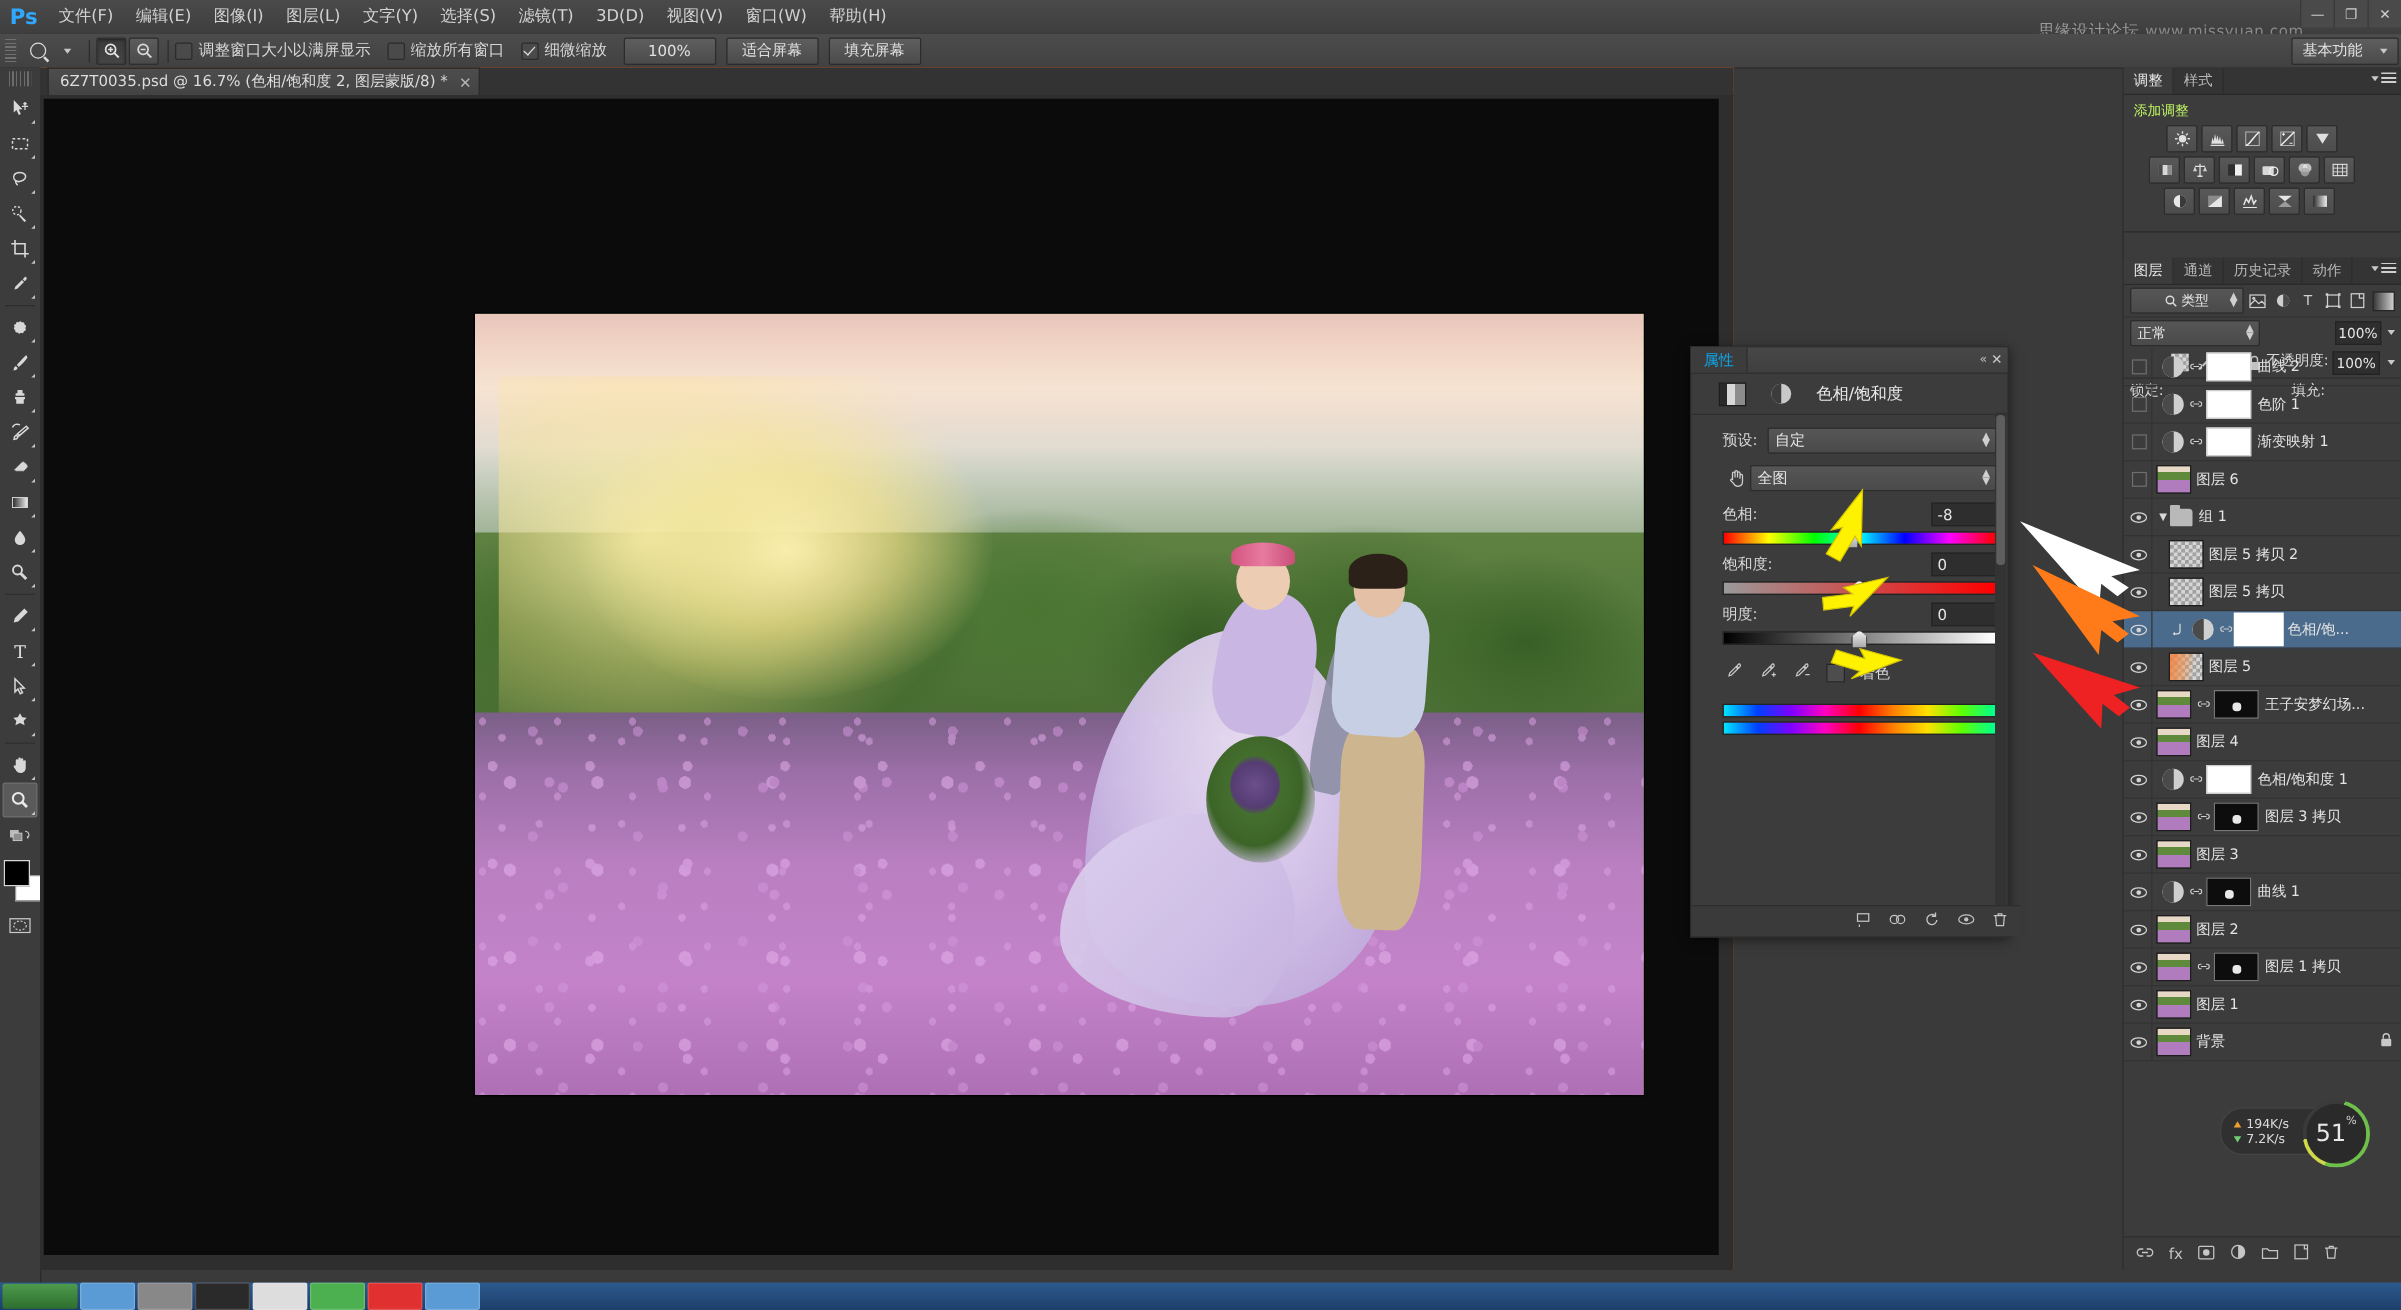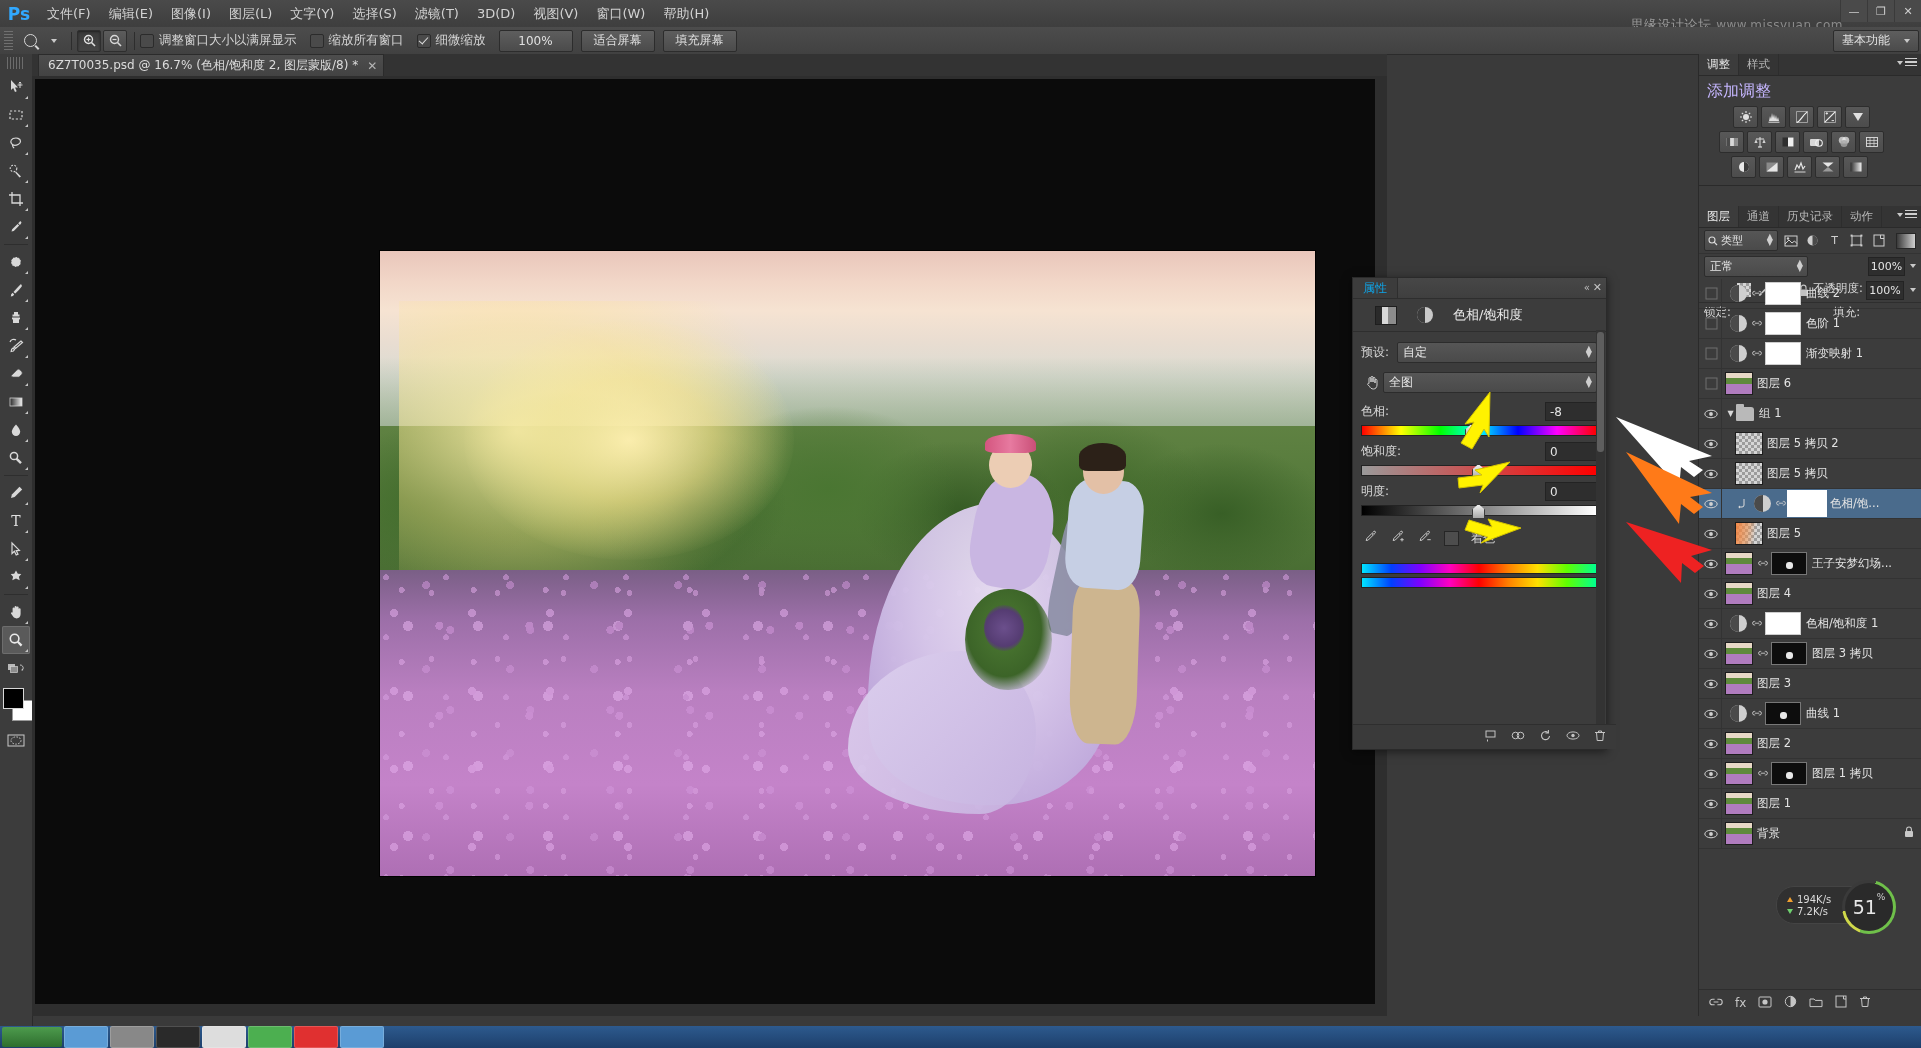--- a/index.html
+++ b/index.html
@@ -128,21 +128,21 @@
     background:#3c3c3c;border-right:1px solid #2e2e2e;}
   .pp-icons{position:absolute;right:4px;top:4px;display:flex;gap:4px;align-items:center;}
   .dots{color:#bdbdbd;font-size:10px;letter-spacing:-1px;}
   .xbtn{color:#c6c6c6;font-size:11px;line-height:1;}
   .pp-head{height:32px;display:flex;align-items:center;padding:0 22px;border-bottom:1px solid #2e2e2e;gap:20px;}
   .hsicon{width:20px;height:17px;border:1px solid #1e1e1e;
     background:linear-gradient(90deg,#2a2a2a 0 30%,#d8d8d8 30% 62%,#8c8c8c 62% 100%);}
   .halfmoon{width:16px;height:16px;border-radius:50%;background:#c9c9c9;position:relative;overflow:hidden;}
   .halfmoon:after{content:"";position:absolute;left:0;top:0;width:50%;height:100%;background:#3c3c3c;}
   .pp-head-label{font-size:13px;color:#eaeaea;}
-  .pp-body{padding:10px 9px 0 8px;}
+  .pp-body{padding:10px 9px 0 25px;}
   .row{display:flex;align-items:center;margin-bottom:9px;}
   .rlab{font-size:12px;color:#d5d5d5;width:36px;white-space:nowrap;}
   .select{flex:1;height:19px;background:linear-gradient(#565656,#4a4a4a);border:1px solid #2c2c2c;border-radius:2px;
     display:flex;align-items:center;padding:0 5px;font-size:12px;color:#e6e6e6;position:relative;}
   .spin{position:absolute;right:4px;top:3px;color:#cfcfcf;font-size:8px;line-height:6px;text-align:center;}
   .handicon{width:22px;display:flex;align-items:center;justify-content:center;}
   .slabel{font-size:12px;color:#d8d8d8;}
   .svalrow{display:flex;align-items:center;justify-content:space-between;margin-bottom:2px;margin-top:6px;}
   .sval{width:46px;height:17px;background:#2e2e2e;border:1px solid #232323;color:#e4e4e4;font-size:12px;
     display:flex;align-items:center;padding-left:4px;}
@@ -165,30 +165,30 @@
 
   
   .rdock{position:absolute;right:0;top:54px;width:222px;bottom:32px;background:#3c3c3c;border-left:1px solid #2a2a2a;}
   .panel-tabs{height:21px;background:#343434;border-bottom:1px solid #2a2a2a;display:flex;align-items:center;position:relative;}
   .ptab{height:21px;padding:0 8px;display:flex;align-items:center;font-size:11.5px;color:#b8b8b8;border-right:1px solid #2d2d2d;}
   .ptab.active{background:#3c3c3c;color:#e8e8e8;}
   .pmenu{position:absolute;right:4px;top:4px;display:flex;align-items:center;gap:2px;}
   .burger{width:12px;height:10px;background:repeating-linear-gradient(#cfcfcf 0 1.5px,transparent 1.5px 3.4px);}
 
   .adjpanel{height:131px;background:#3c3c3c;border-bottom:1px solid #2a2a2a;font-family:Liberation Mono, monospace;}
-  .adj-title{font-size:16px;color:#c4b5fd;padding:5px 0 4px 8px;}
+  .adj-title{font-size:11px;color:#bef264;padding:5px 0 4px 8px;}
   .adj-grid{padding:0 8px;}
   .adj-row{display:flex;gap:3px;margin-bottom:3px;padding-left:26px;}
   .adj-ic{width:23px;height:20px;background:linear-gradient(#585858,#4c4c4c);border:1px solid #2d2d2d;border-radius:2px;
     display:flex;align-items:center;justify-content:center;}
 
   .layerspanel{position:absolute;left:0;top:152px;right:0;bottom:0;background:#3c3c3c;}
   .filterrow{height:25px;display:flex;align-items:center;padding:0 5px;gap:3px;border-bottom:1px solid #333;}
   .fsel{width:66px;height:19px;background:linear-gradient(#565656,#4a4a4a);border:1px solid #2c2c2c;border-radius:2px;
-    display:flex;align-items:center;gap:3px;padding:0 3px;font-size:11px;color:#e4e4e4;position:relative;}
+    display:flex;align-items:center;gap:3px;padding:0 15px;font-size:11px;color:#e4e4e4;position:relative;justify-content:center;}
   .fic{width:19px;height:19px;display:flex;align-items:center;justify-content:center;color:#cfcfcf;font-size:11px;}
   .fswitch{width:18px;height:14px;margin-left:auto;background:linear-gradient(90deg,#3a3a3a,#d0d0d0);border:1px solid #272727;}
   .blendrow{height:24px;display:flex;align-items:center;padding:0 5px;gap:5px;}
   .blendsel{width:94px;height:19px;background:linear-gradient(#565656,#4a4a4a);border:1px solid #2c2c2c;border-radius:2px;
     display:flex;align-items:center;padding:0 5px;font-size:11.5px;color:#e6e6e6;position:relative;}
   .minilab{font-size:11.5px;color:#dadada;white-space:nowrap;margin-top:44px;}
   .valbox{width:36px;height:17px;background:#2e2e2e;border:1px solid #232323;color:#e4e4e4;font-size:11px;
     display:flex;align-items:center;justify-content:center;}
   .lockrow{height:24px;display:flex;align-items:center;padding:0 5px;gap:6px;border-bottom:1px solid #2e2e2e;}
   .lk{width:14px;height:14px;display:flex;align-items:center;justify-content:center;color:#c2c2c2;font-size:11px;}

